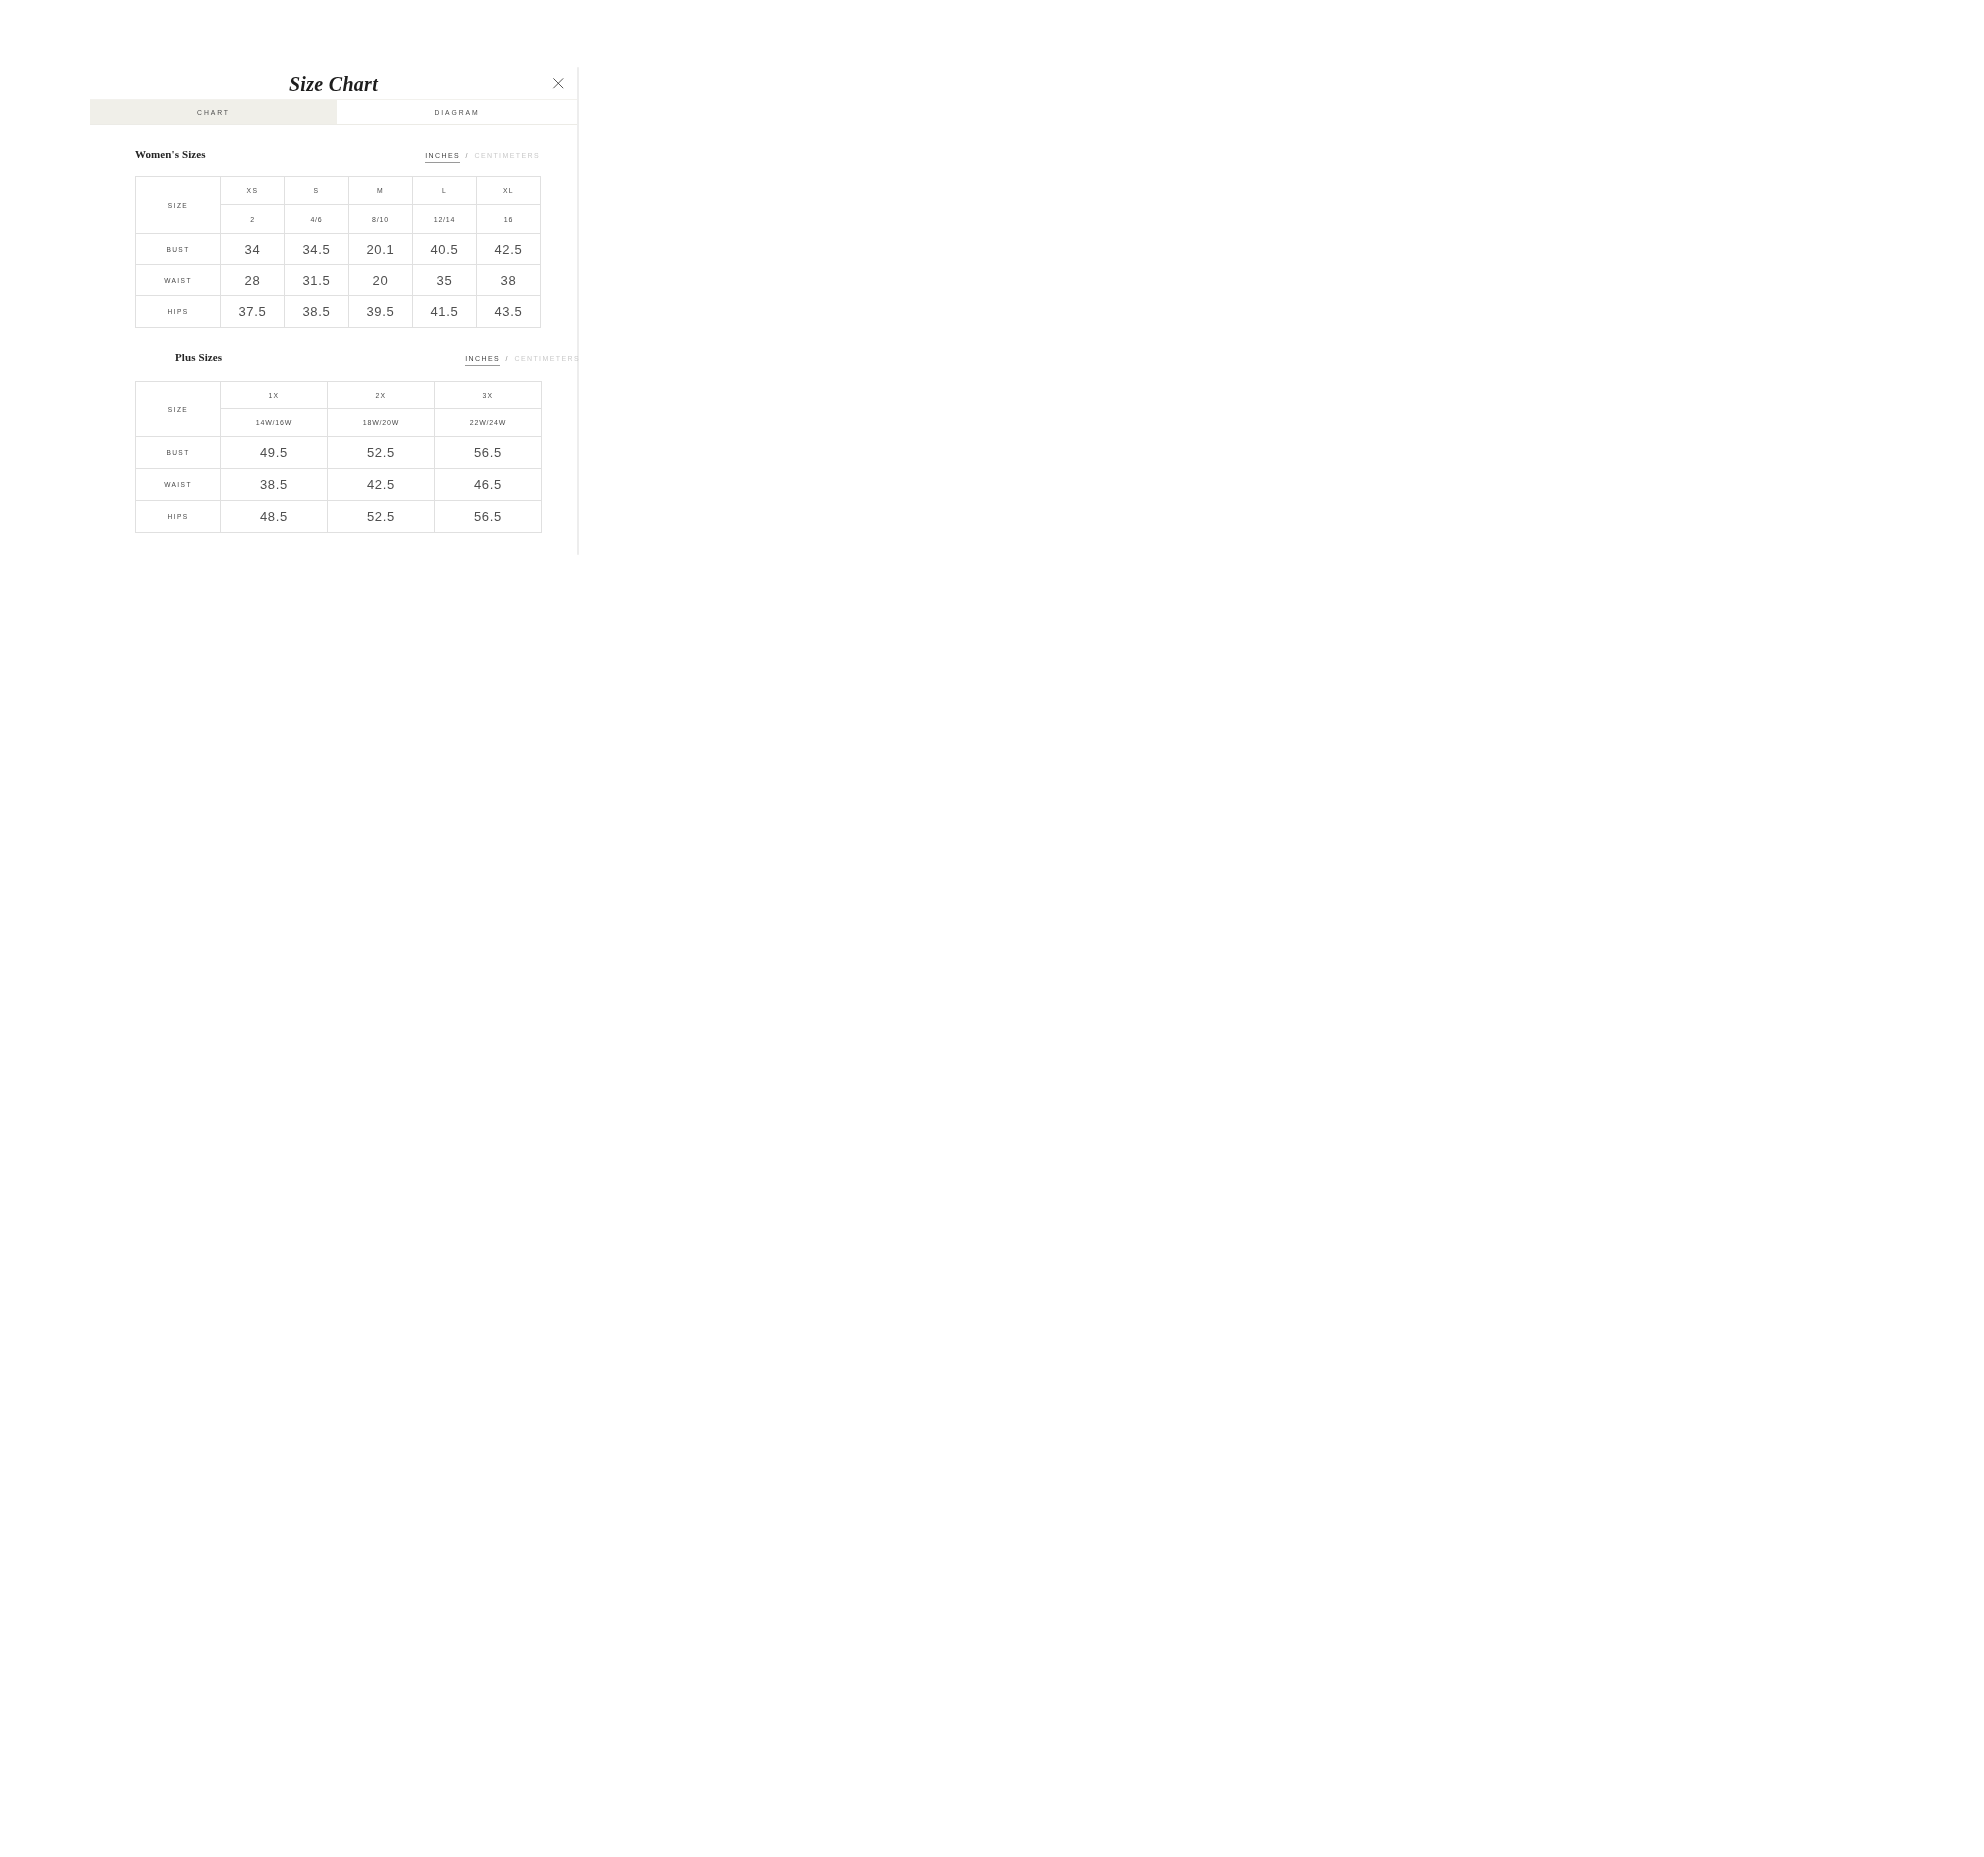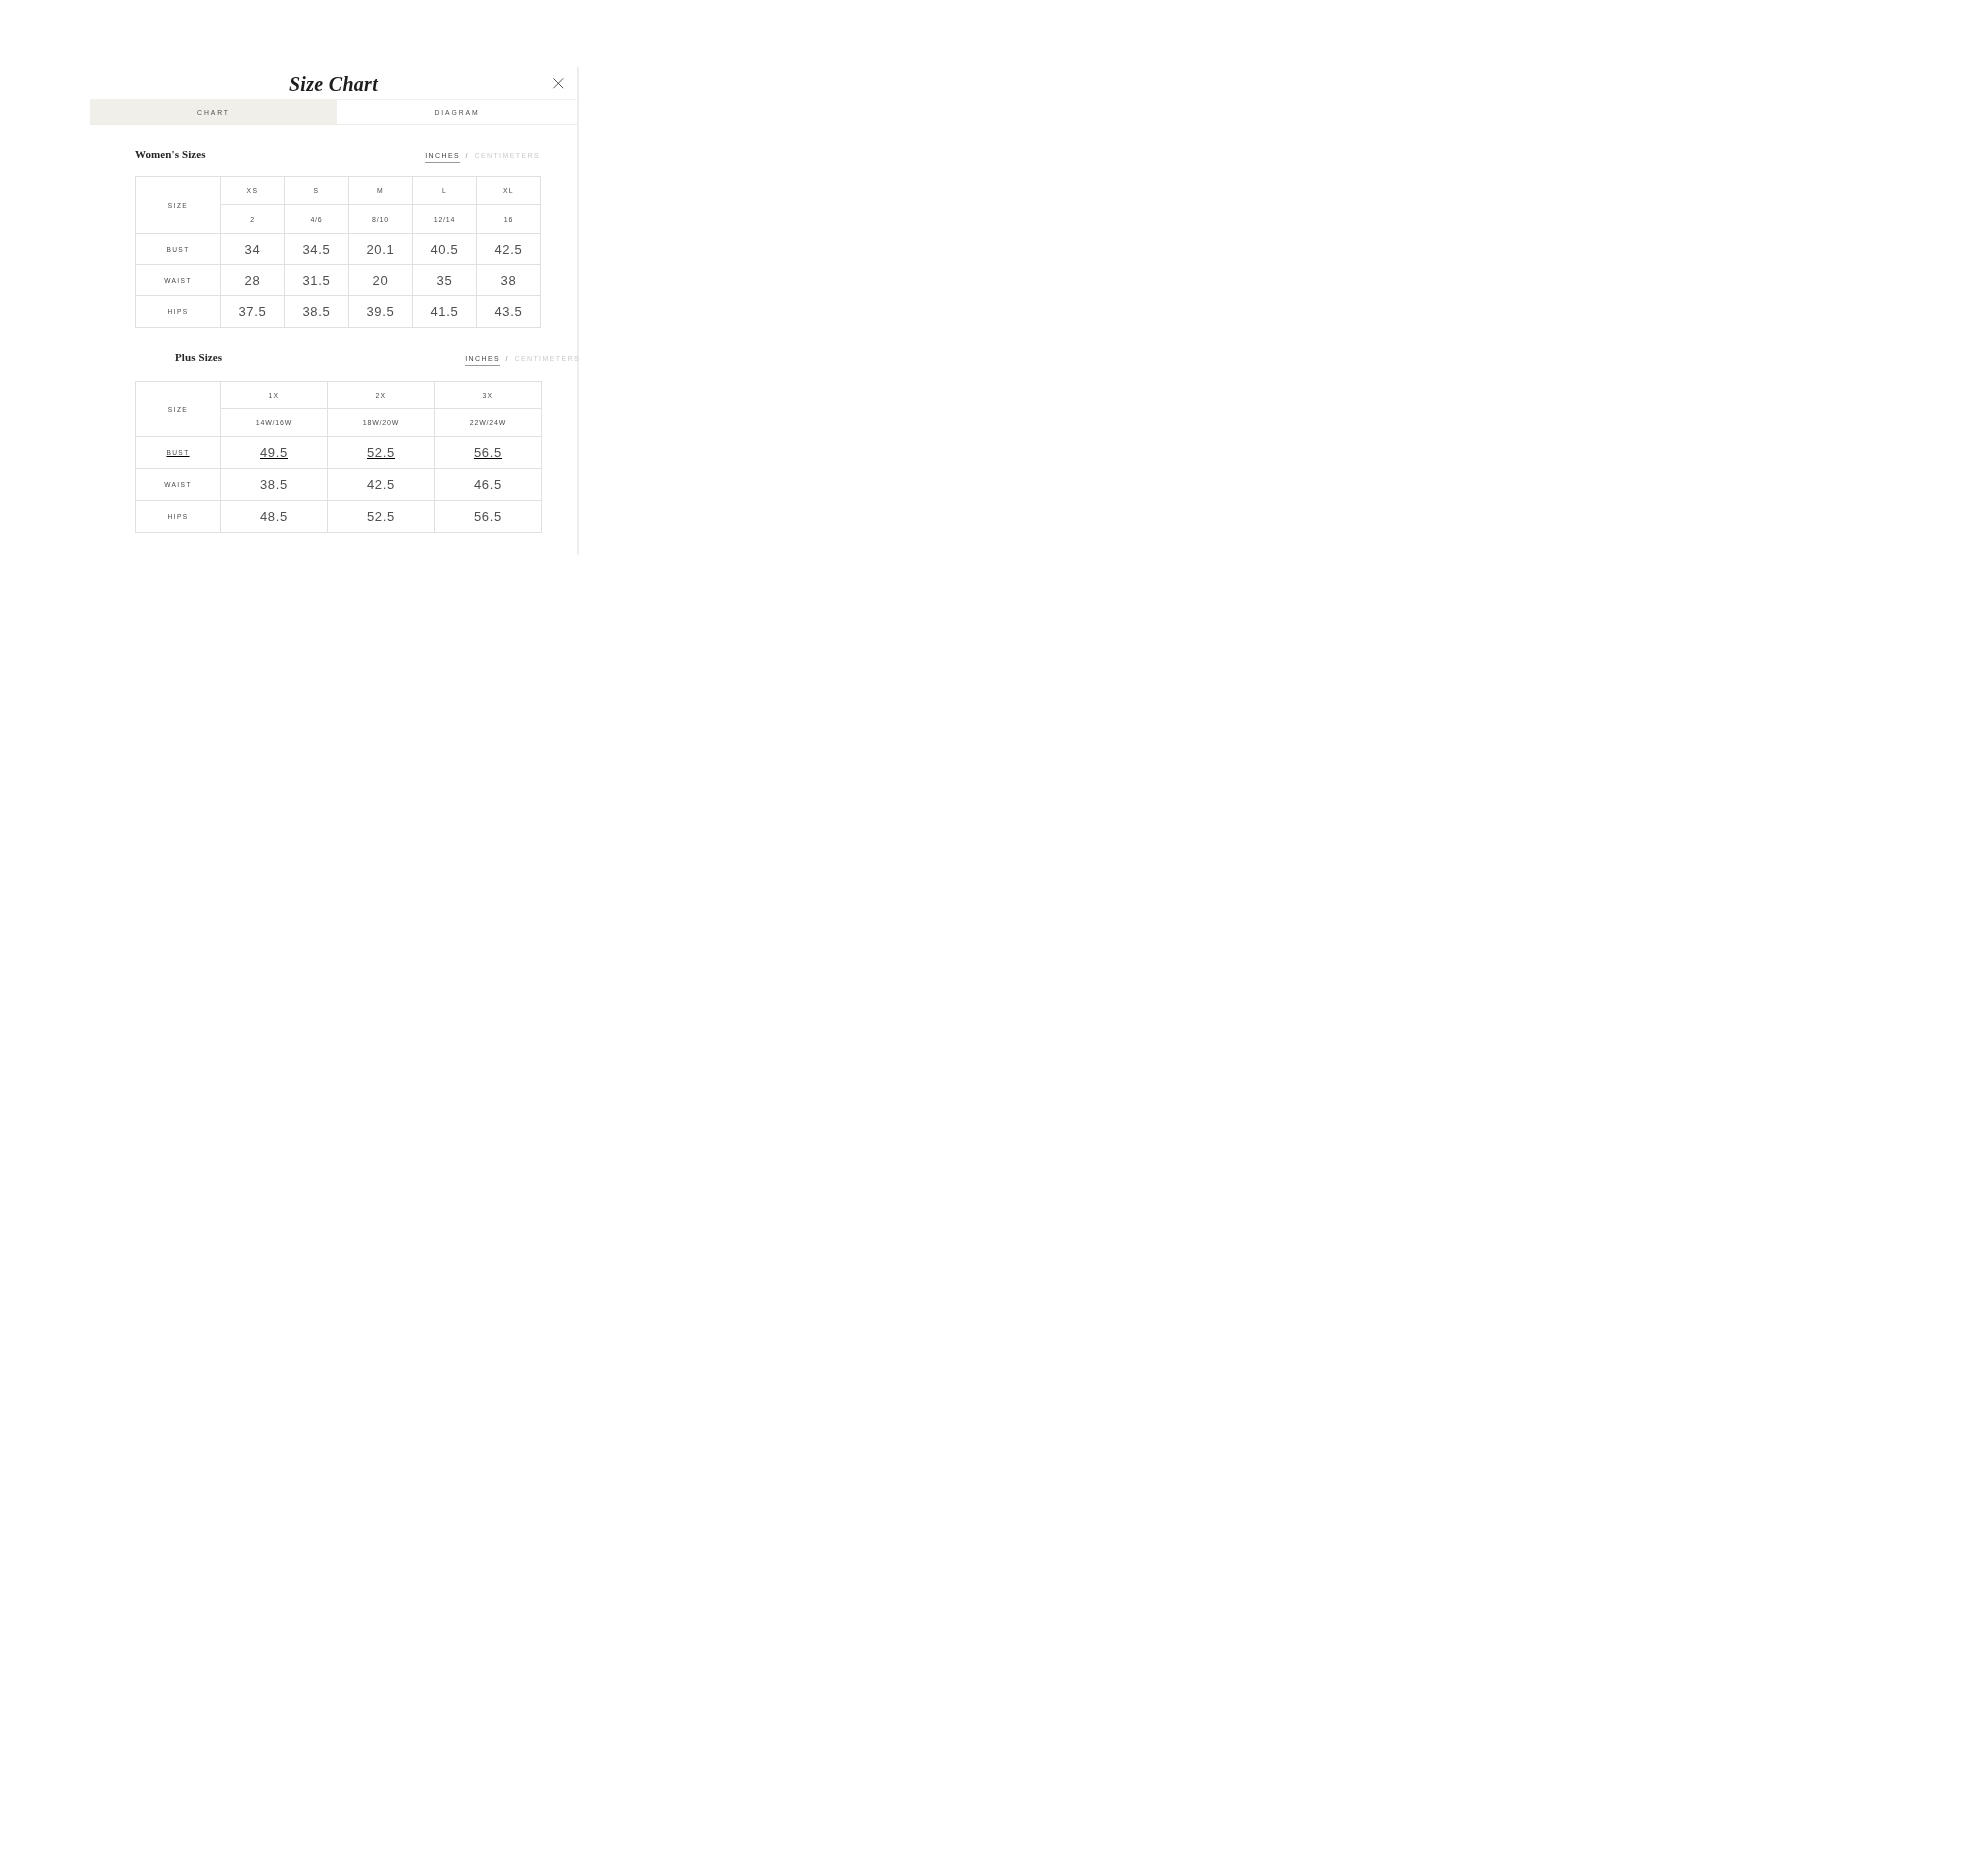--- a/index.html
+++ b/index.html
@@ -98,21 +98,21 @@
   .cell-val      { font-size:13px; letter-spacing:0.7px; color:#4f4f4f; }
 
   table.t1 tr.r-sizes   { height:28px; }
   table.t1 tr.r-numeric { height:29px; }
   table.t1 tr.r-bust    { height:31px; }
   table.t1 tr.r-waist   { height:31px;margin-top:41px; }
   table.t1 tr.r-hips    { height:32px; }
 
   table.t2 tr.r-sizes   { height:27px; }
   table.t2 tr.r-numeric { height:28px; }
-  table.t2 tr.r-bust    { height:32px;text-decoration:underline; }
+  table.t2 tr.r-bust    { height:32px; }
   table.t2 tr.r-waist   { height:32px; }
   table.t2 tr.r-hips    { height:32px; }
 </style>
 </head>
 <body>
 
 <div class="modal">
 
   <h1 class="modal-title">Size Chart</h1>
 

